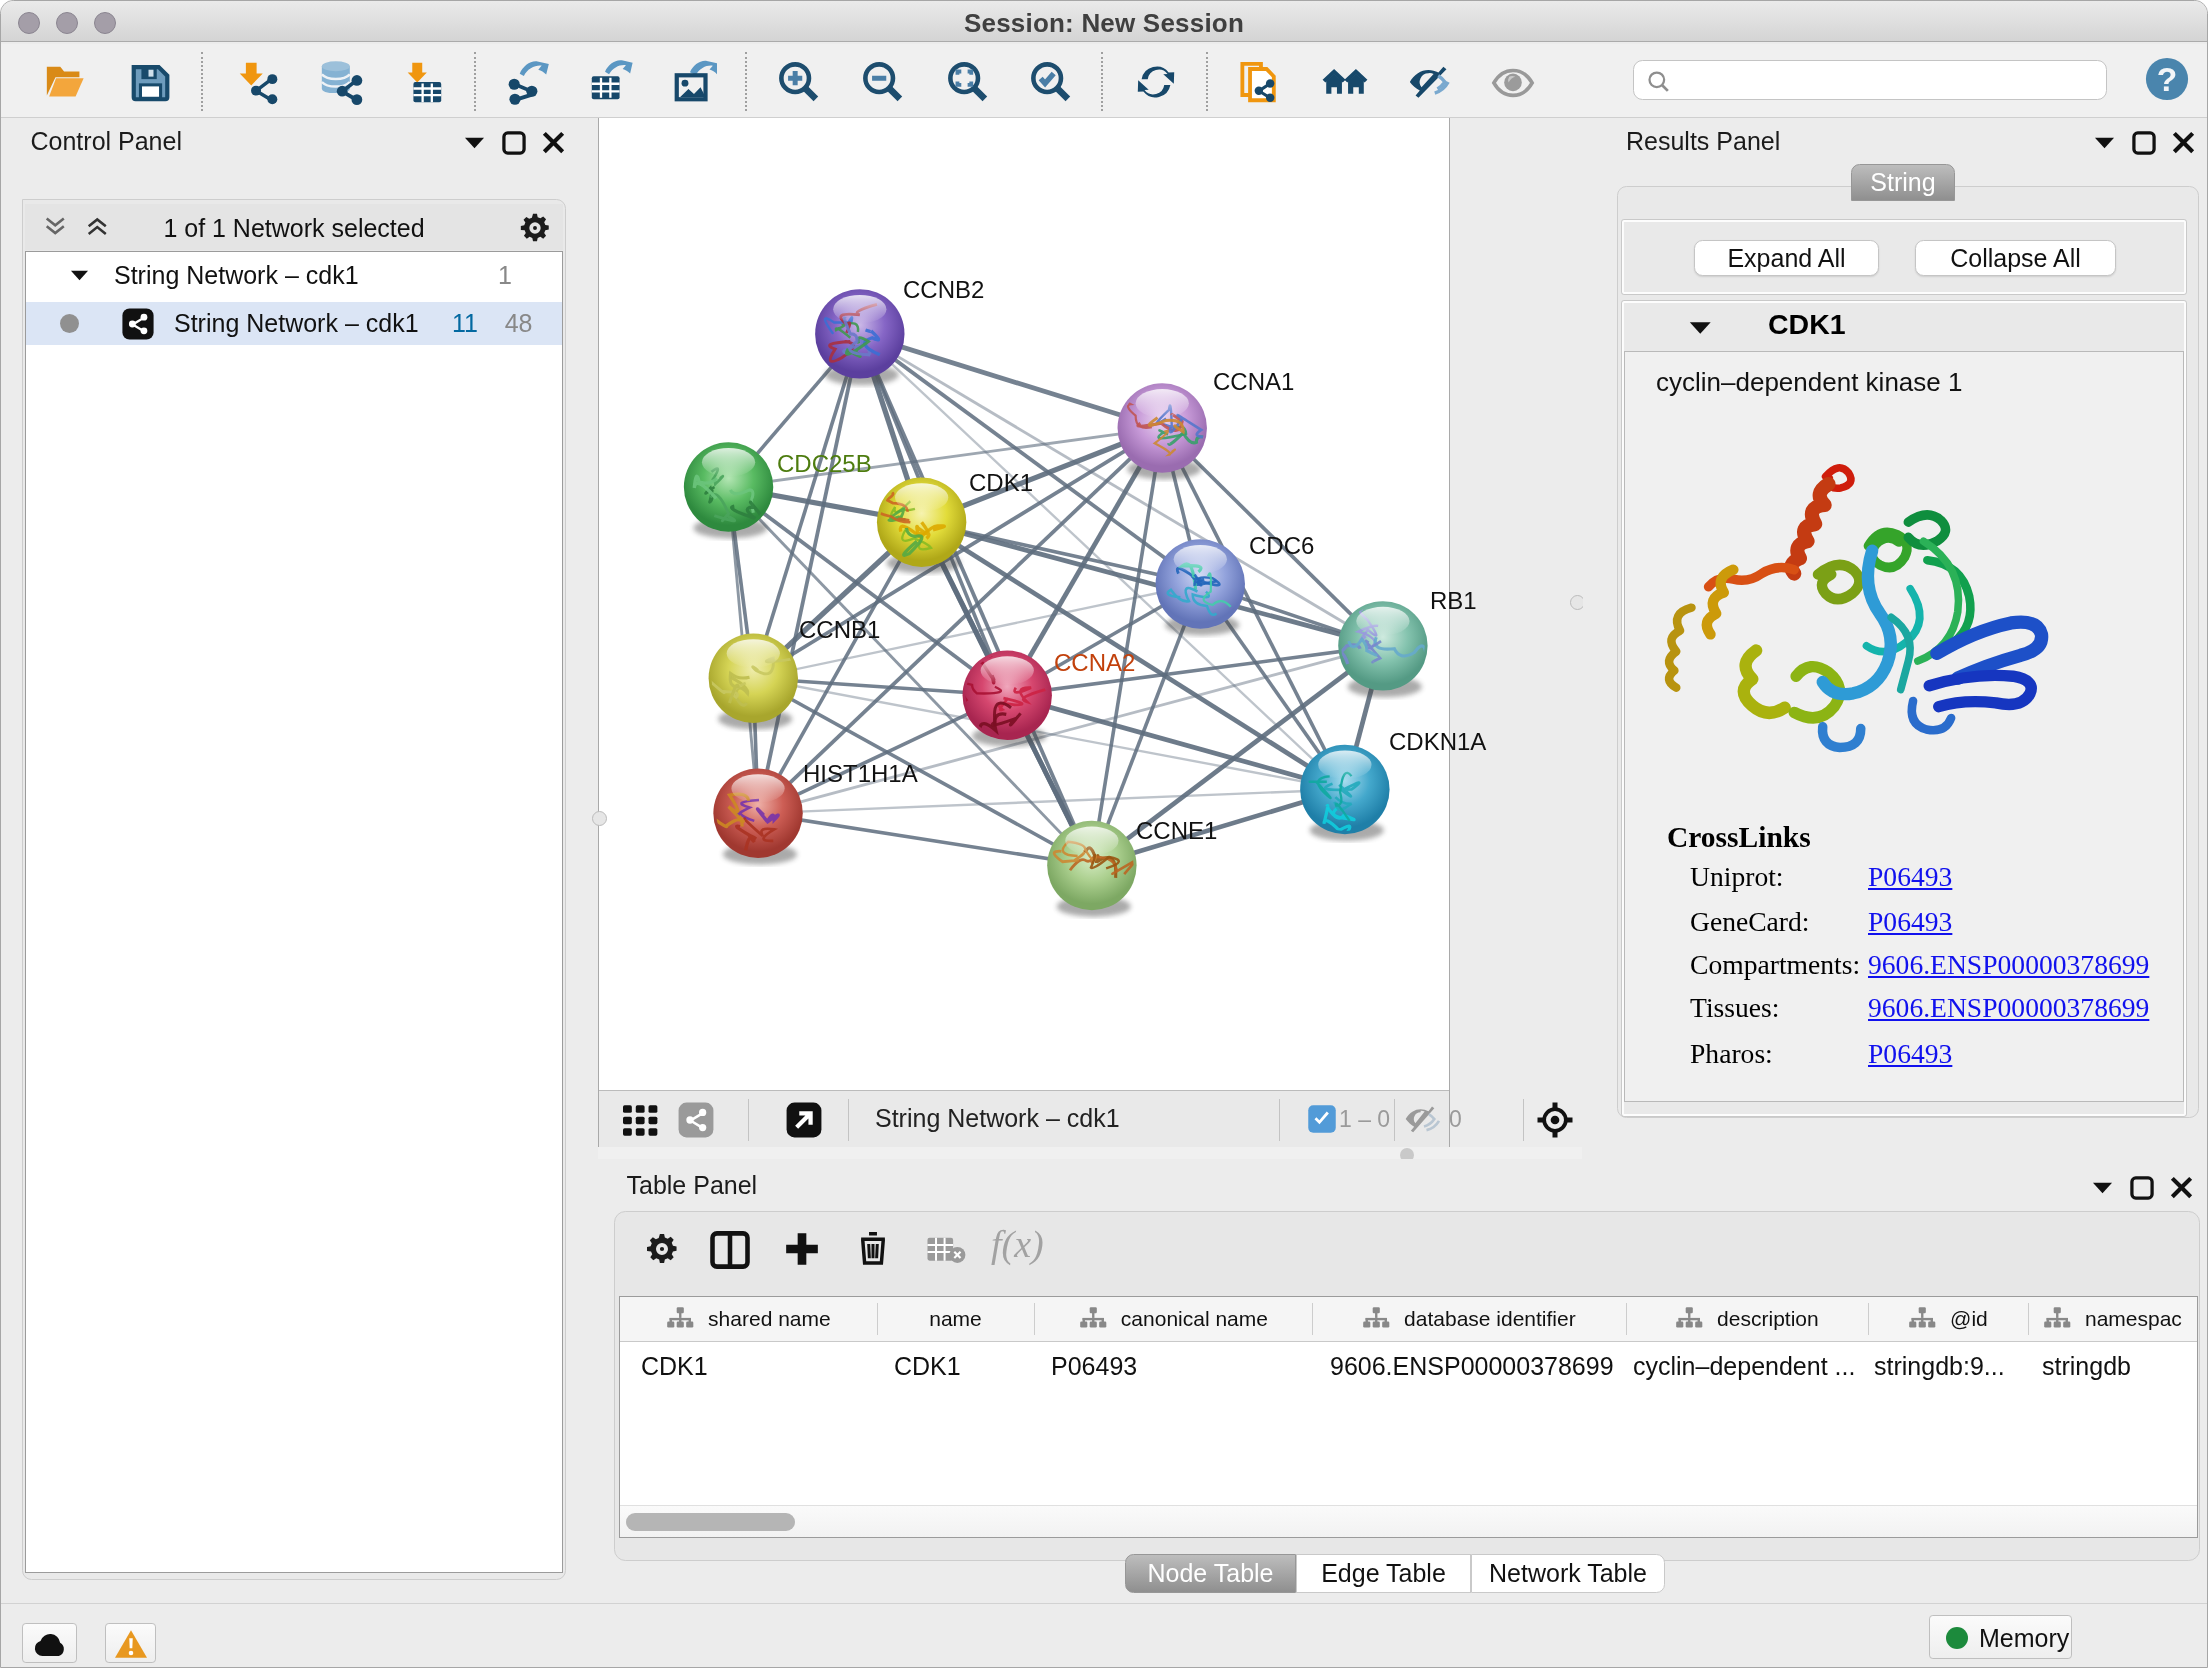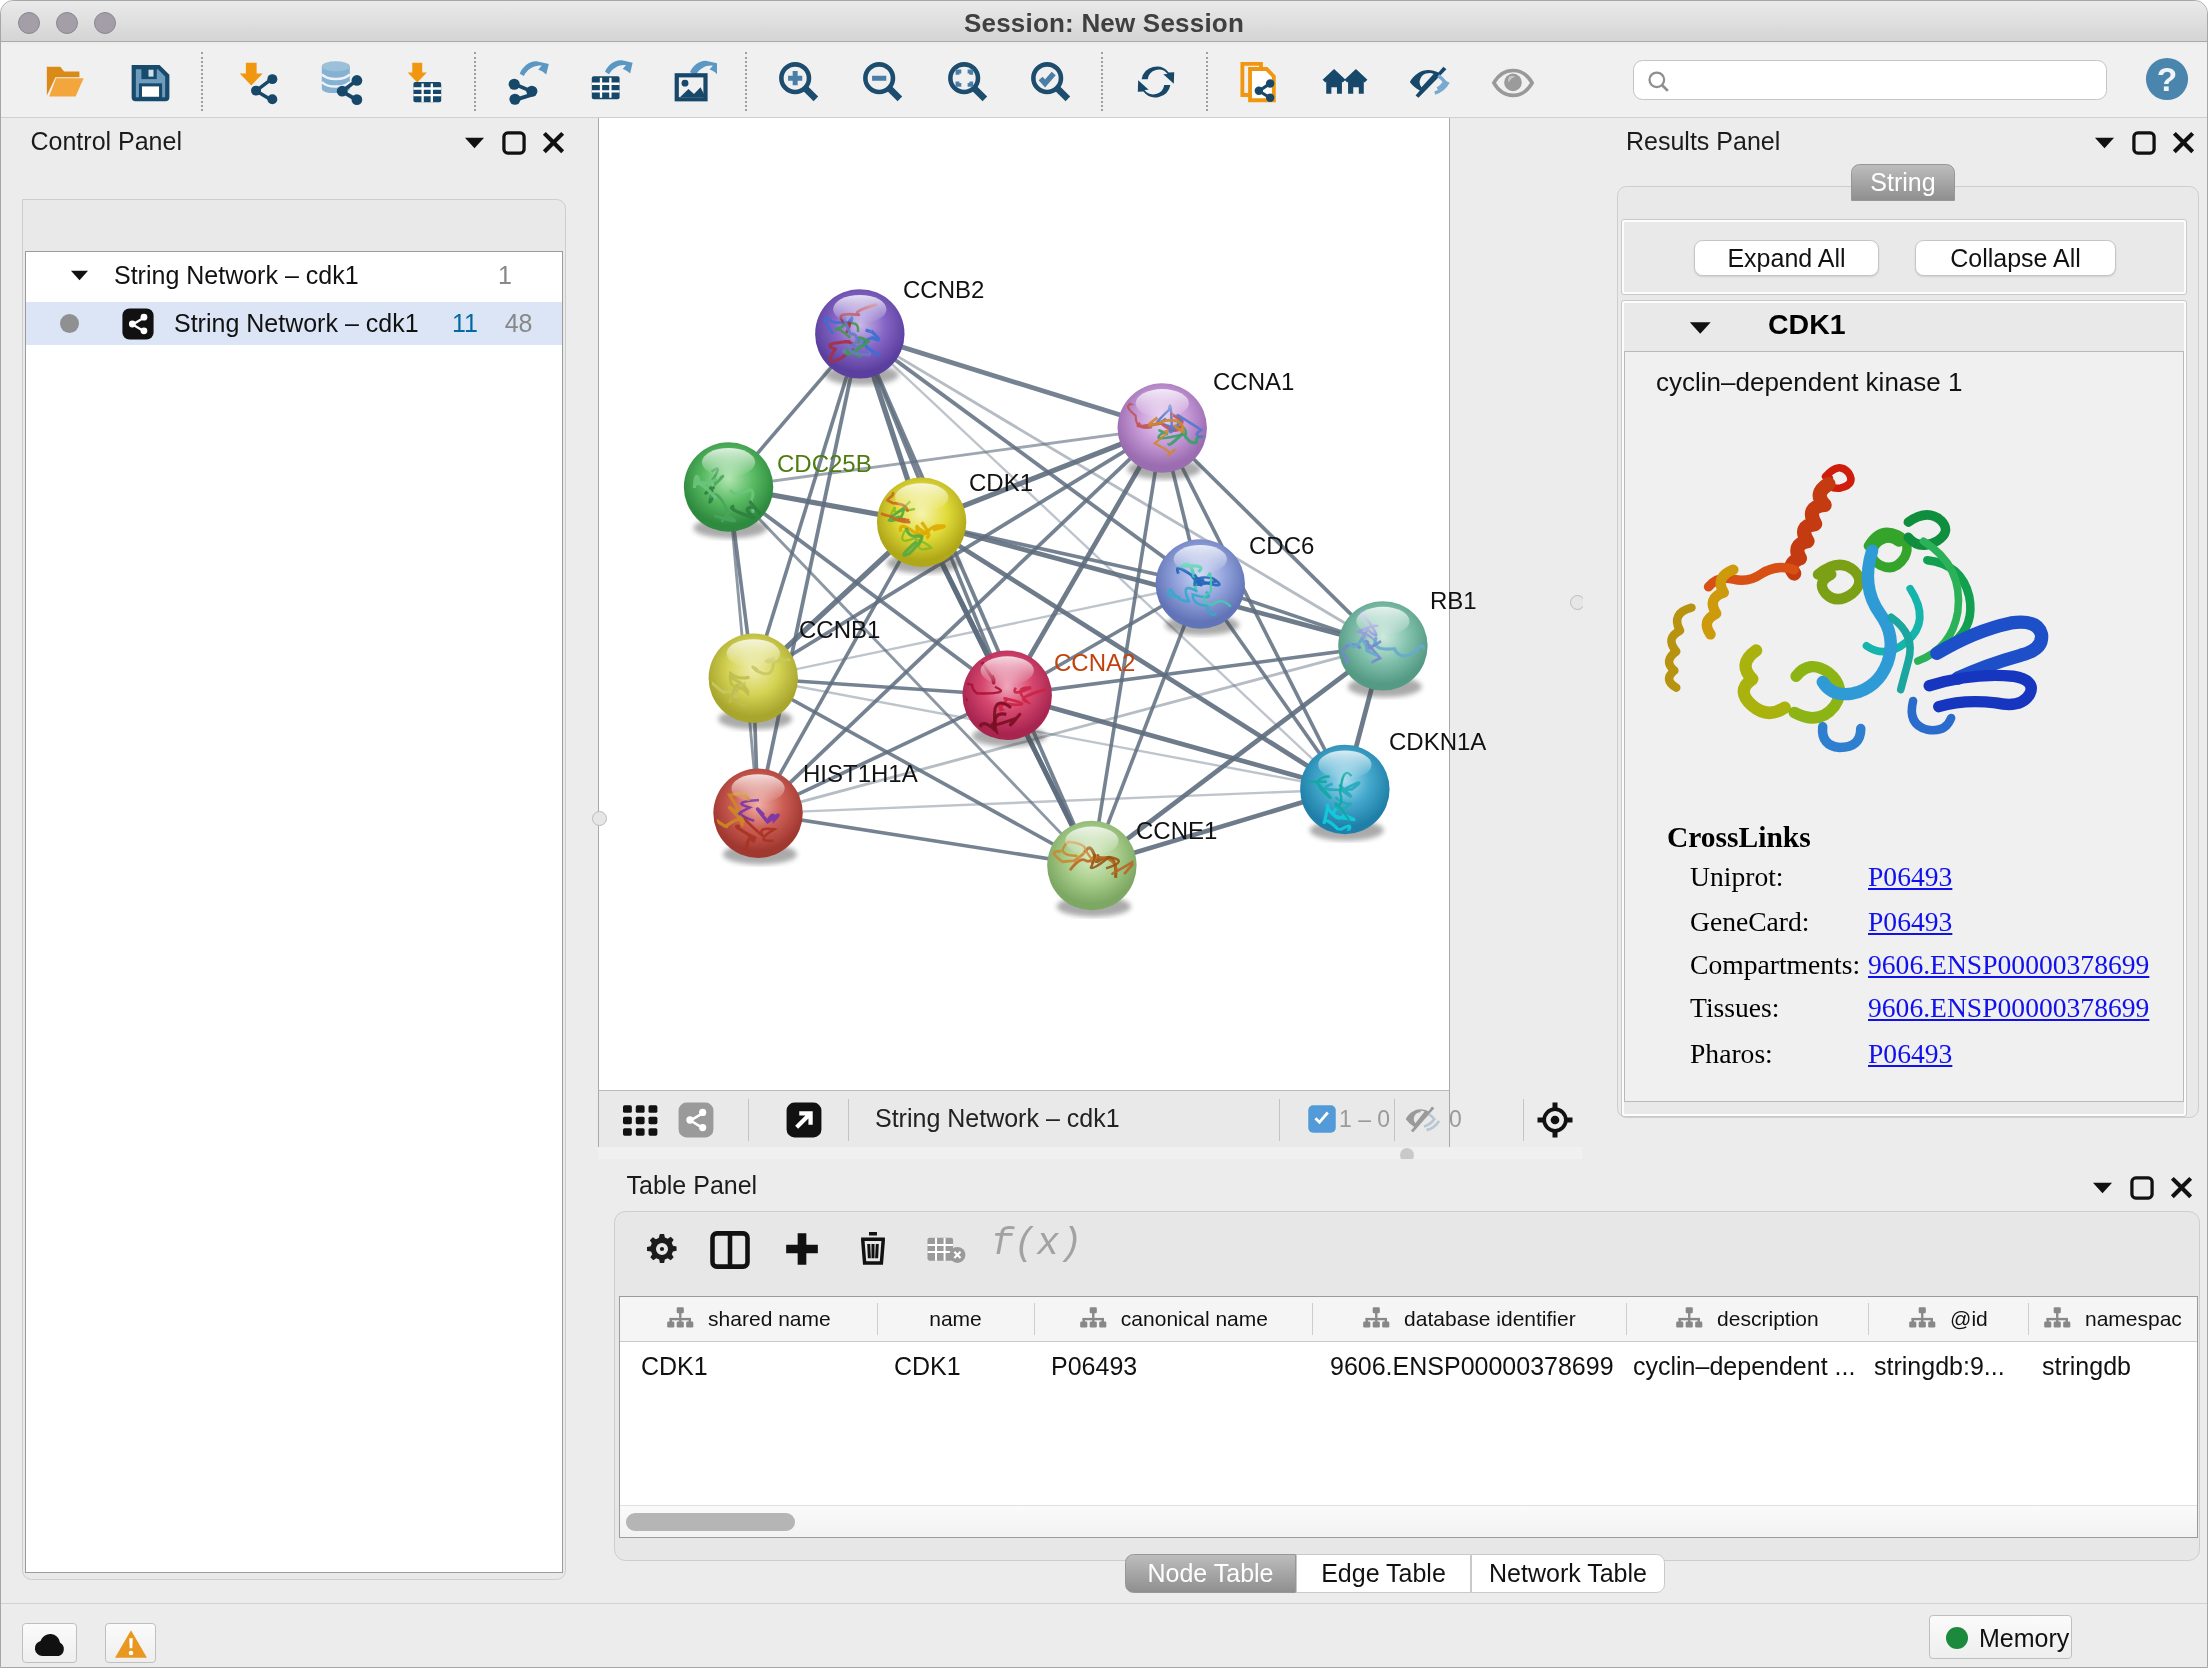--- a/index.html
+++ b/index.html
@@ -207,20 +207,36 @@
         <path fill="#111" d="M3 6h20l-10 11z"></path>
       </svg>
       <svg width="24" height="24" viewBox="0 0 25 25">
         <rect x="2" y="2" width="21" height="21" rx="4" fill="none" stroke="#111" stroke-width="3.4"></rect>
       </svg>
       <svg width="25" height="25" viewBox="0 0 24 24">
         <path fill="#111" d="M4.6 1.8L12 9.2l7.4-7.4 2.8 2.8L14.8 12l7.4 7.4-2.8 2.8-7.4-7.4-7.4 7.4-2.8-2.8L9.2 12 1.8 4.6z"></path>
       </svg>
     </div>
 <div id="cp-inner"></div>
+<div id="cp-bar">
+ <svg style="position:absolute;left:17px;top:11.4px" width="28.5" height="23" viewBox="0 0 30 24">
+        <g fill="none" stroke="#666" stroke-width="3">
+          <path d="M4 3l10 8L24 3M4 12l10 8 10-8" transform="scale(0.9) translate(1.5 1)"></path>
+        </g>
+      </svg>
+ <svg style="position:absolute;left:59px;top:11.4px" width="28.5" height="23" viewBox="0 0 30 24">
+        <g fill="none" stroke="#333" stroke-width="3">
+          <path d="M4 21l10-8 10 8M4 12l10-8 10 8" transform="scale(0.9) translate(1.5 1)"></path>
+        </g>
+      </svg>
+ <div style="position:absolute;left:0;top:9.5px;width:100%;text-align:center">1 of 1 Network selected</div>
+ <svg style="position:absolute;left:493px;top:6.7px" width="34" height="34" viewBox="0 0 24 24">
+        <path fill="#1c1c1c" d="M12 8a4 4 0 1 0 0 8 4 4 0 0 0 0-8zm0 2.6a1.4 1.4 0 1 1 0 2.8 1.4 1.4 0 0 1 0-2.8zM10.6 2h2.8l.5 2.4 1.9.8 2-1.3 2 2-1.3 2 .8 1.9 2.4.5v2.8l-2.4.5-.8 1.9 1.3 2-2 2-2-1.3-1.9.8-.5 2.4h-2.8l-.5-2.4-1.9-.8-2 1.3-2-2 1.3-2-.8-1.9L2 13.4v-2.8l2.4-.5.8-1.9-1.3-2 2-2 2 1.3 1.9-.8z"></path>
+      </svg>
+</div>
 <div id="cp-tree">
  <div class="trow" style="top:1.9px">
   <svg style="margin-left:42px" width="23" height="19" viewBox="0 0 24 20">
           <path fill="#111" d="M3 5h18l-9 10z"></path>
         </svg>
   <span style="margin-left:23px">String Network – cdk1</span>
   <span style="position:absolute;right:50px;color:#888">1</span>
  </div>
  <div class="trow" style="top:50px;background:#dbe5f5">
   <span style="position:absolute;left:34px;top:12.4px;width:19px;height:19px;border-radius:50%;background:#909090"></span>
@@ -714,21 +730,21 @@
  <svg style="position:absolute;left:328px;top:76px" width="40" height="28.5" viewBox="0 0 28 20">
         <g fill="#9a9a9a">
           <rect x="1" y="2" width="18" height="16" rx="1.5"></rect>
         </g>
         <g stroke="#fff" stroke-width="1.4">
           <path d="M1 7h18M1 12h18M7 2v16M13 2v16"></path>
         </g>
         <circle cx="22" cy="14" r="5.6" fill="#9a9a9a"></circle>
         <path stroke="#fff" stroke-width="1.5" d="M19.8 11.8l4.4 4.4M24.2 11.8l-4.4 4.4"></path>
       </svg>
- <div style="position:absolute;left:393px;top:63px;width:67px;font-size:38px;color:#a2a2a2;font-family:Liberation Mono, monospace;font-style:italic">f(x)</div>
+ <div style="position:absolute;left:393px;top:63px;width:67px;font-size:38px;color:#a2a2a2;font-family:Liberation Serif, serif;font-style:italic">f(x)</div>
  <div id="tp-table">
   <div id="tp-header">
    <div class="thcell" style="left:0;width:257px">
             <svg width="28.5" height="25" viewBox="0 0 24 21">
               <g fill="#888">
                 <rect x="9" y="1" width="6" height="5" rx="1"></rect>
                 <rect x="1" y="13" width="6" height="5" rx="1"></rect>
                 <rect x="9" y="13" width="6" height="5" rx="1"></rect>
                 <rect x="17" y="13" width="6" height="5" rx="1"></rect>
                 <path d="M11 5h2v5h-2z"></path>

